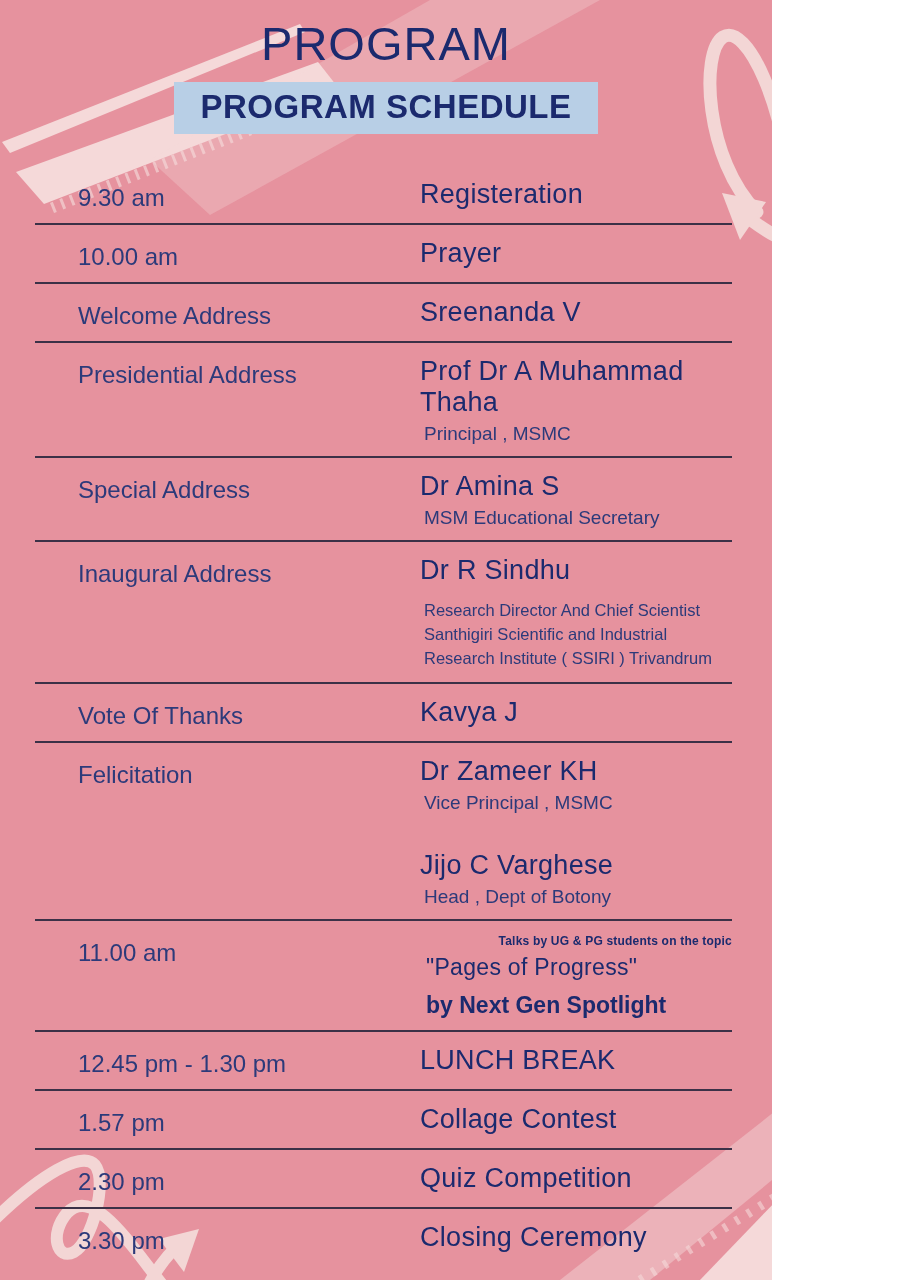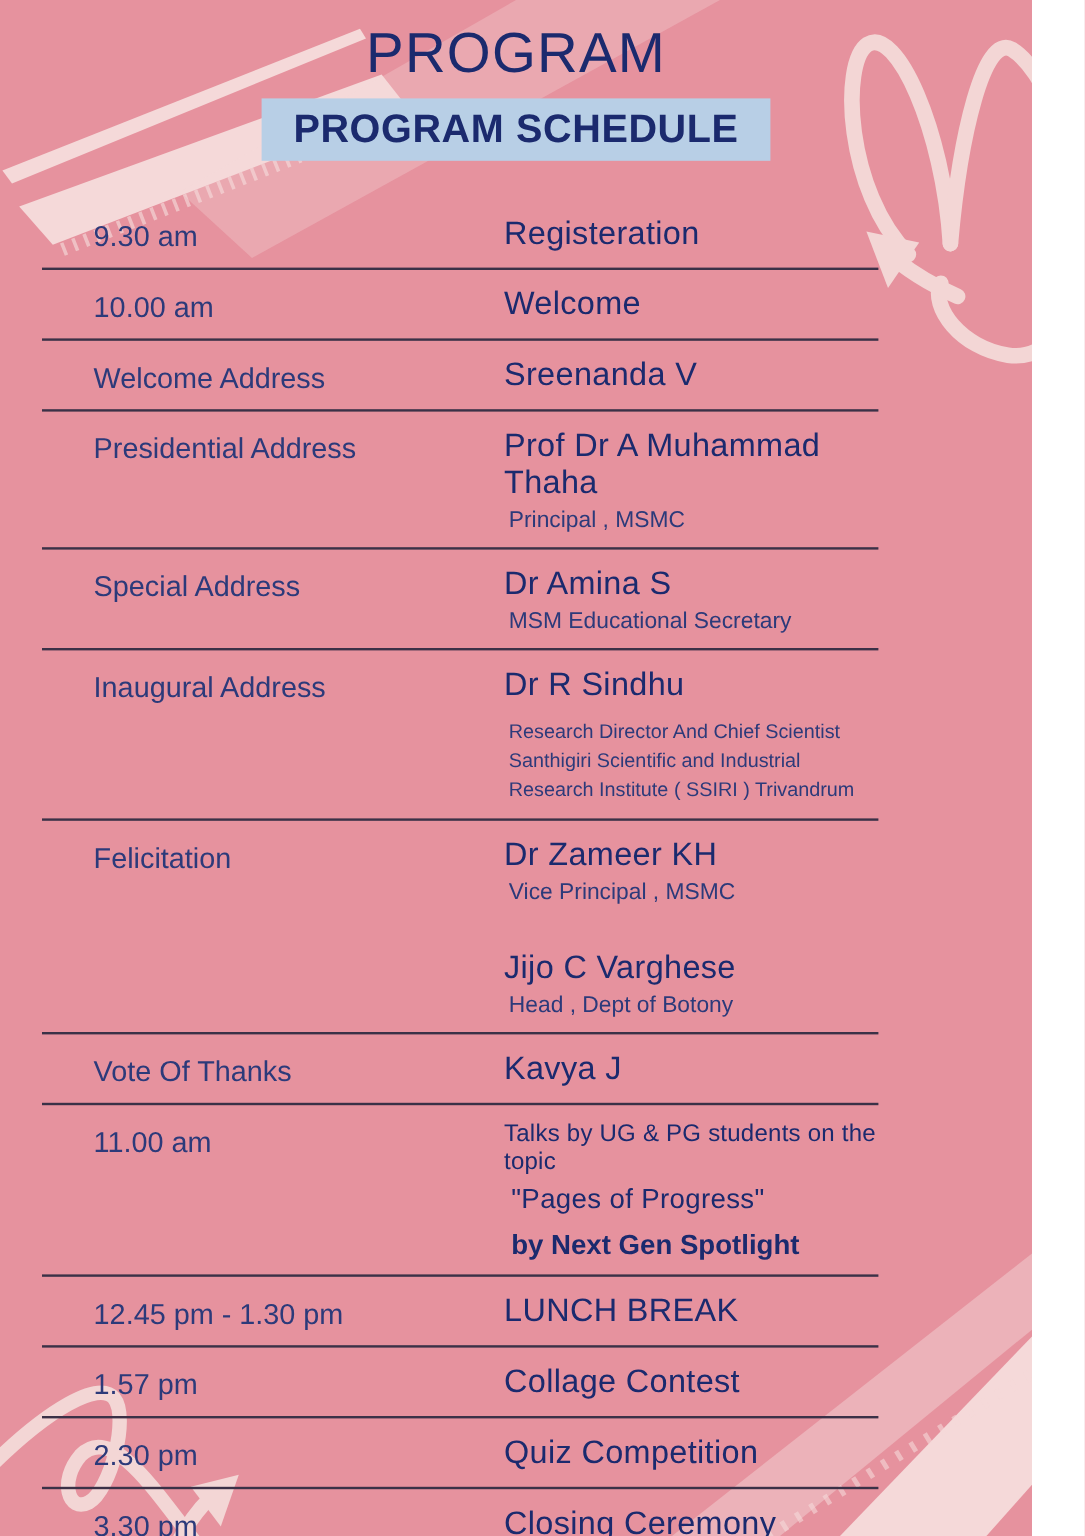--- a/index.html
+++ b/index.html
@@ -7,21 +7,21 @@
     --brush:#f5d9d9;
     --highlight:#b8cfe6;
     --navy:#1b2a6e;
     --navy-soft:#2c3a7a;
     --divider:#3b3147;
   }
   html,body{margin:0;padding:0;}
   body{font-family:"Liberation Sans", sans-serif;}
   .poster{
     position:relative;
-    width:860px;height:1280px;
+    width:772px;height:1280px;
     background:var(--bg);
     overflow:hidden;
   }
   .decor{position:absolute;inset:0;width:904px;height:1280px;pointer-events:none;}
   .header{position:relative;text-align:center;padding-top:18px;z-index:2;}
   .title{
     margin:0;
     font-size:47px;
     font-weight:500;
     letter-spacing:1px;
@@ -68,23 +68,24 @@
     line-height:1.15;
   }
   .entry-title2{
     font-size:23px;
     font-weight:700;
     margin-top:12px;
     padding-left:6px;
   }
   .entry.talk .entry-title{font-size:23px;margin-top:6px;padding-left:6px;}
   .entry-pre{
-    font-size:20px;
-    font-weight:400;
+    font-size:12px;
+    font-weight:700;
     letter-spacing:0.2px;
+    text-align:right;
   }
   .entry-subtitle{
     font-size:19px;
     margin-top:5px;
     color:var(--navy-soft);
     padding-left:4px;
   }
   .entry-subtitle.small{
     font-size:16.5px;
     line-height:1.45;
@@ -134,21 +135,21 @@
         <div class="cell-right">
           <div class="entry">
             <div class="entry-title">Registeration</div>
           </div>
         </div>
       </div>
       <div class="row">
         <div class="cell-left">10.00 am</div>
         <div class="cell-right">
           <div class="entry">
-            <div class="entry-title">Welcome</div>
+            <div class="entry-title">Prayer</div>
           </div>
         </div>
       </div>
       <div class="row">
         <div class="cell-left">Welcome Address</div>
         <div class="cell-right">
           <div class="entry">
             <div class="entry-title">Sreenanda V</div>
           </div>
         </div>
@@ -174,37 +175,37 @@
       <div class="row">
         <div class="cell-left">Inaugural Address</div>
         <div class="cell-right">
           <div class="entry">
             <div class="entry-title">Dr R Sindhu</div>
             <div class="entry-subtitle small">Research Director And Chief Scientist Santhigiri Scientific and Industrial Research Institute ( SSIRI ) Trivandrum</div>
           </div>
         </div>
       </div>
       <div class="row">
+        <div class="cell-left">Vote Of Thanks</div>
+        <div class="cell-right">
+          <div class="entry">
+            <div class="entry-title">Kavya J</div>
+          </div>
+        </div>
+      </div>
+      <div class="row">
         <div class="cell-left">Felicitation</div>
         <div class="cell-right">
           <div class="entry">
             <div class="entry-title">Dr Zameer KH</div>
             <div class="entry-subtitle">Vice Principal , MSMC</div>
           </div>
           <div class="entry">
             <div class="entry-title">Jijo C Varghese</div>
             <div class="entry-subtitle">Head , Dept of Botony</div>
-          </div>
-        </div>
-      </div>
-      <div class="row">
-        <div class="cell-left">Vote Of Thanks</div>
-        <div class="cell-right">
-          <div class="entry">
-            <div class="entry-title">Kavya J</div>
           </div>
         </div>
       </div>
       <div class="row">
         <div class="cell-left">11.00 am</div>
         <div class="cell-right">
           <div class="entry talk">
             <div class="entry-pre">Talks by UG &amp; PG students on the topic</div>
             <div class="entry-title">"Pages of Progress"</div>
             <div class="entry-title2">by Next Gen Spotlight</div>

